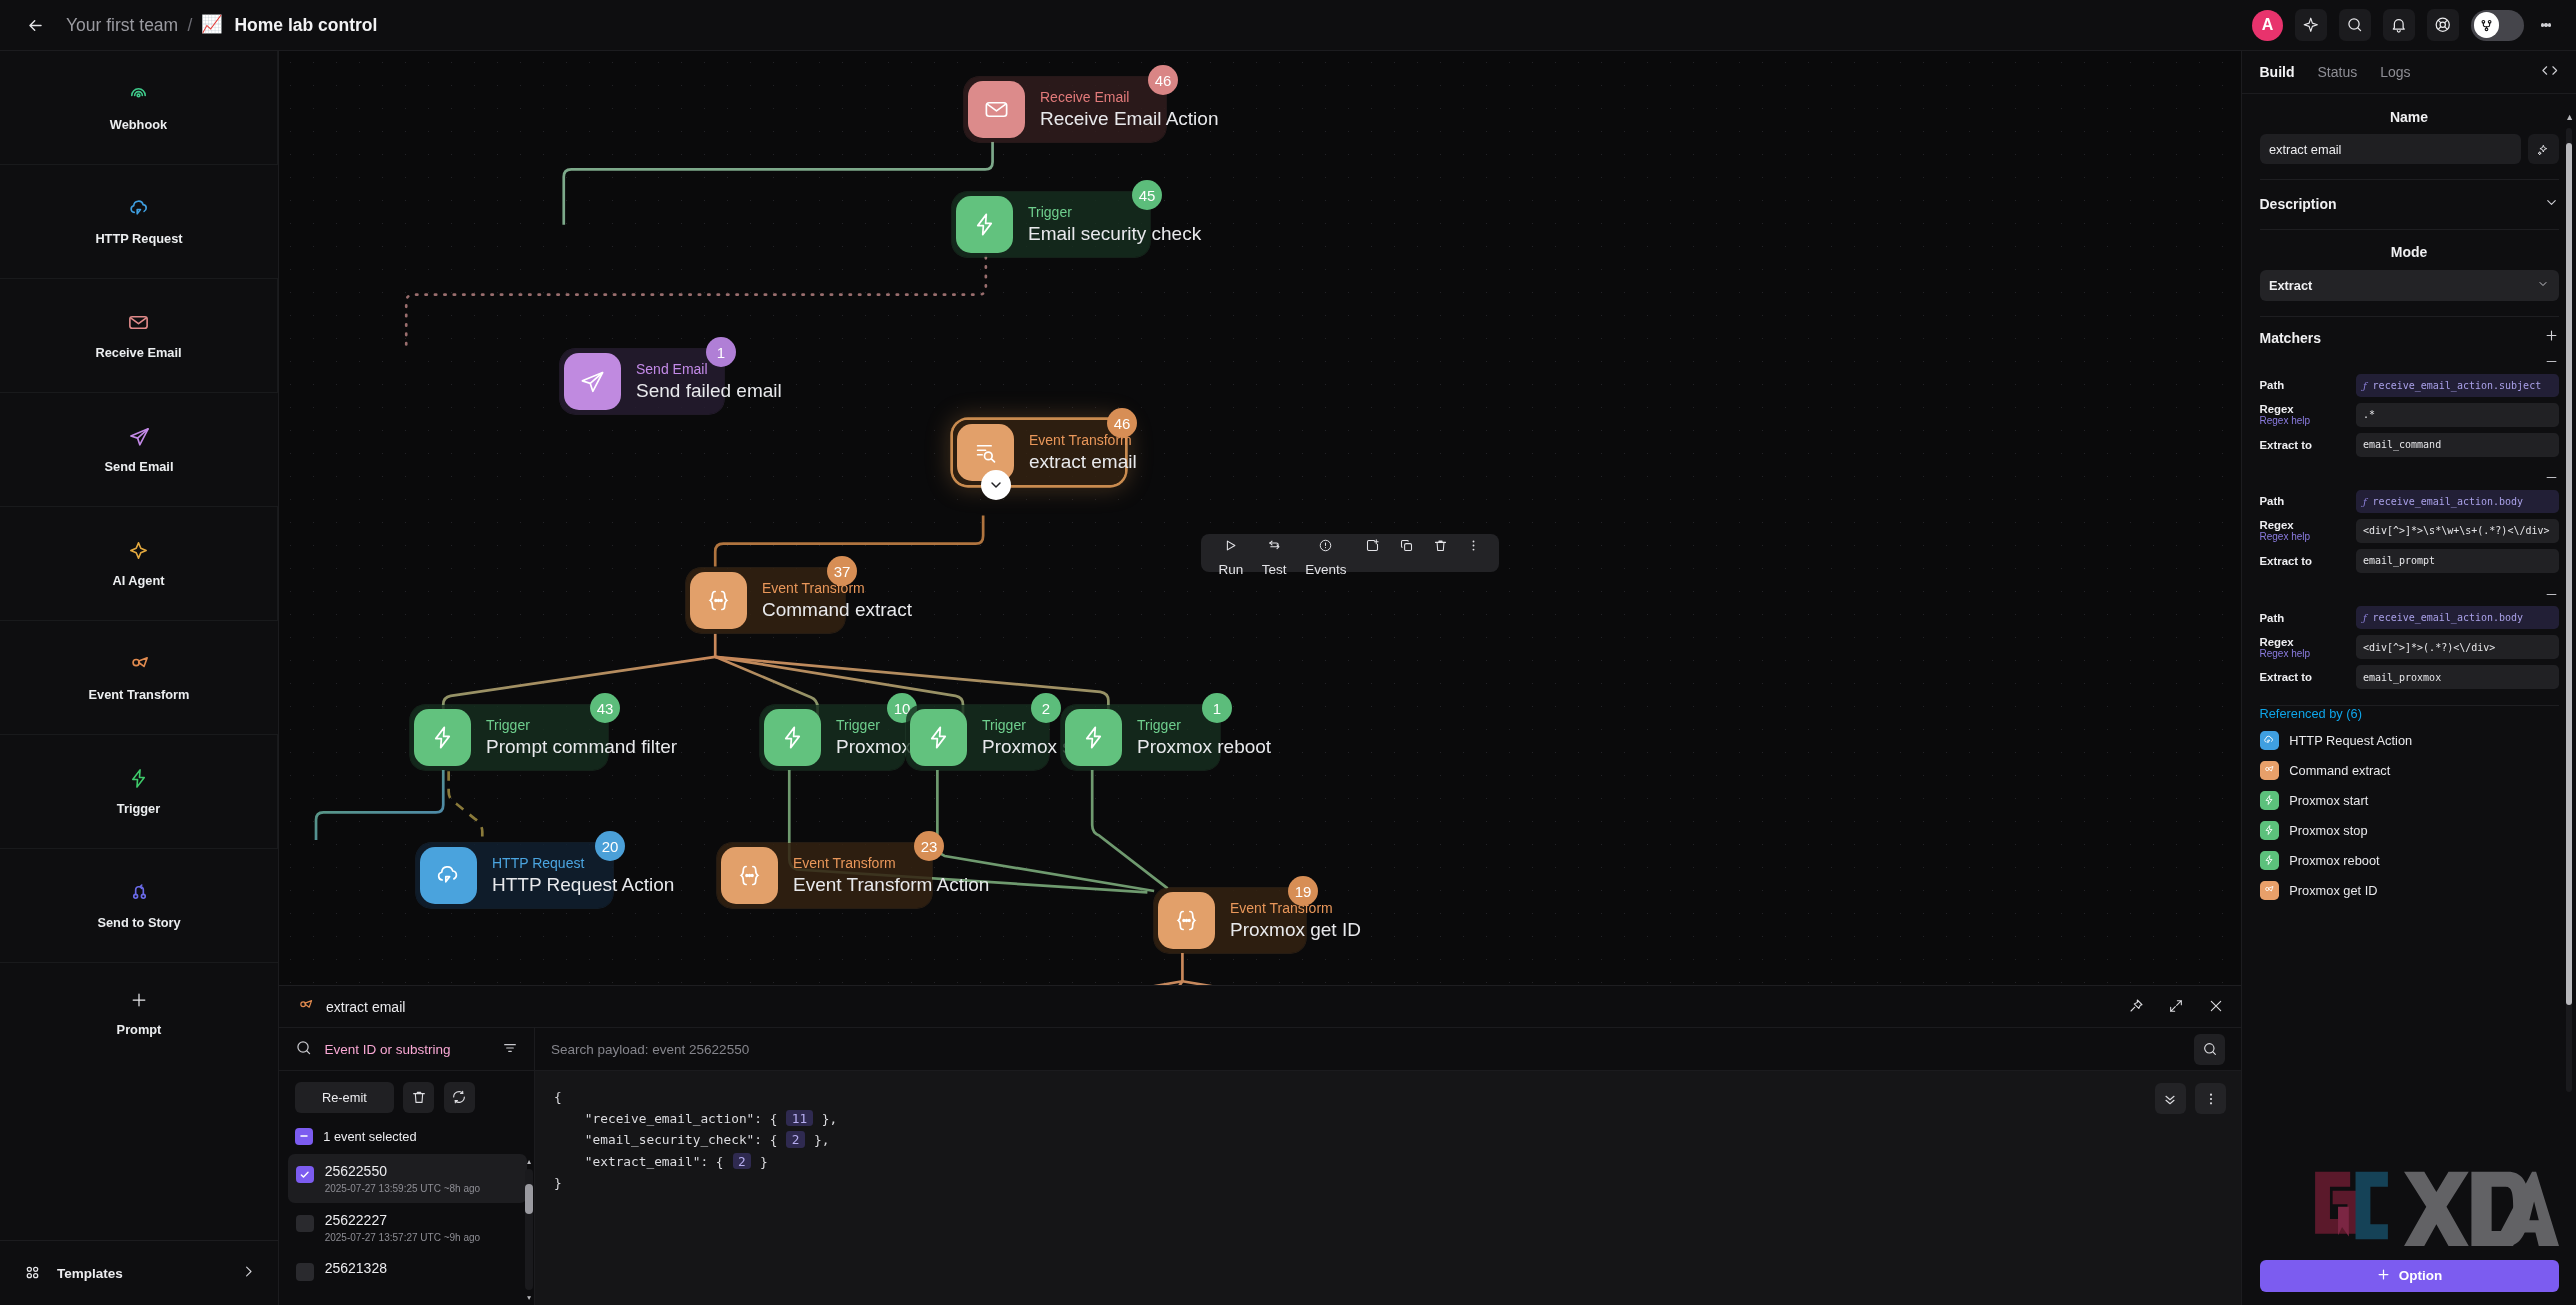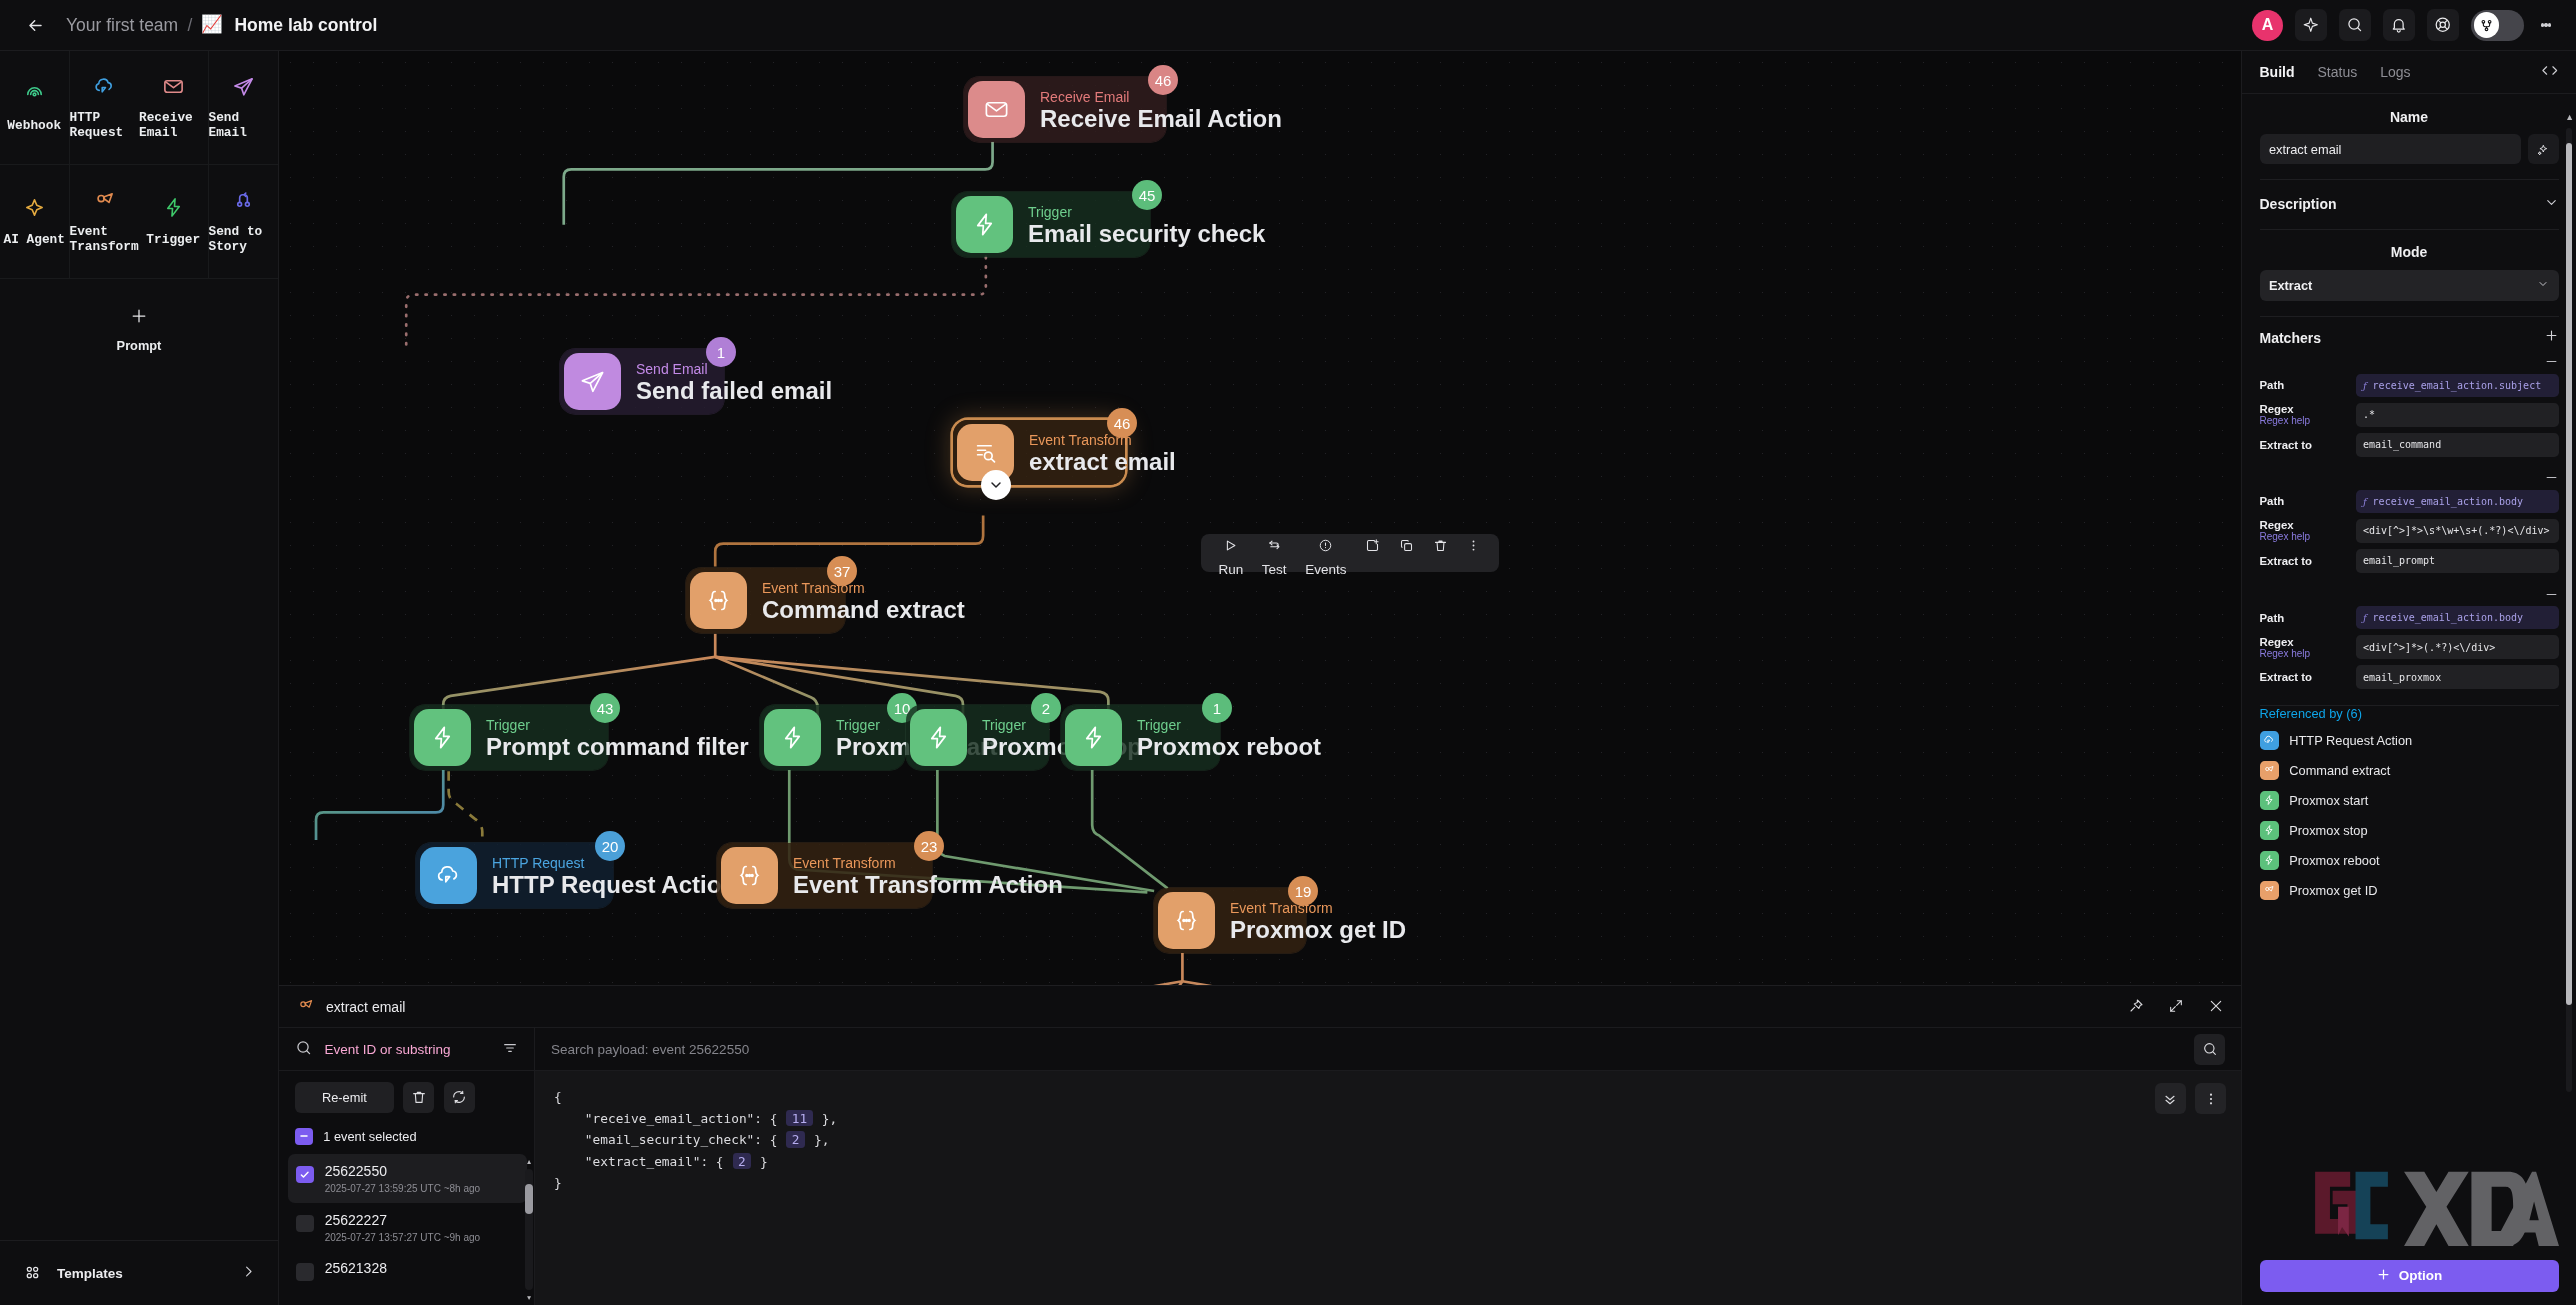--- a/index.html
+++ b/index.html
@@ -46,21 +46,21 @@
     display: flex; align-items: center; justify-content: center;
   }
   .kebab { width: 20px; height: 32px; display:flex; align-items:center; justify-content:center; cursor:pointer;}
   .kebab i { display:block; width:3.4px; height:3.4px; border-radius:50%; background:#cfcfd4; margin:1.7px 0; }
 
   
   .palette {
     position: absolute; top: 51px; left: 0; width: 279px; height: 1254px;
     background: #0e0e10; border-right: 0.7px solid #1c1c1f;
   }
-  .palette-grid { display: grid; grid-template-columns: 1fr 1fr 1fr 1fr; font-family: Liberation Mono, monospace; }
+  .palette-grid { display: grid; grid-template-columns: 1fr; }
   .pal-cell {
     height: 114px; display: flex; flex-direction: column;
     align-items: center; justify-content: center; gap: 9.4px;
     border-right: 0.7px solid #191a1c; border-bottom: 0.7px solid #191a1c;
     cursor: pointer;
   }
   .pal-cell:nth-child(2n) { border-right: none; }
   .pal-label { font-size: 12.8px; font-weight: 700; color: #eceef0; }
   .pal-tools {
     height: 101px; display:flex; flex-direction:column; align-items:center;
@@ -90,21 +90,21 @@
     position: absolute; display: flex; align-items: center;
     border-radius: 15px; height: 65px; cursor: pointer;
   }
   .node-ico {
     width: 57px; height: 57px; border-radius: 15px; margin-left: 4px;
     display: flex; align-items: center; justify-content: center; flex: none;
     position: relative; z-index: 2;
   }
   .node-txt { padding: 0 25.6px 0 15px; }
   .node-kind { font-size: 14px; line-height: 17.5px; }
-  .node-name { font-size: 24px; line-height: 23px; color: #e8e9ec; font-weight: 700; white-space: nowrap; }
+  .node-name { font-size: 19px; line-height: 23px; color: #e8e9ec; font-weight: 400; white-space: nowrap; }
   .node-badge {
     position: absolute; top: -12px; right: -12px;
     min-width: 30px; height: 30px; padding: 0 6.7px; border-radius: 15px;
     display: flex; align-items: center; justify-content: center;
     font-size: 15px; color: #fff; font-weight: 400;
   }
   .node-collapse {
     position: absolute; left: 28px; bottom: -15px;
     width: 30px; height: 30px; border-radius: 50%; background: #fff;
     display: flex; align-items: center; justify-content: center; z-index: 3;

